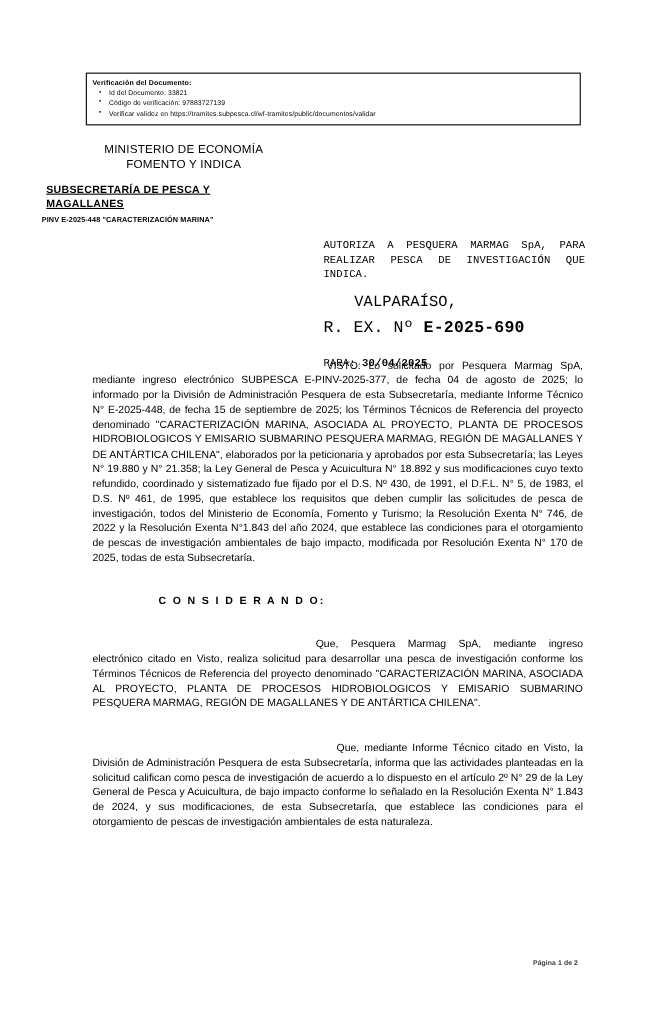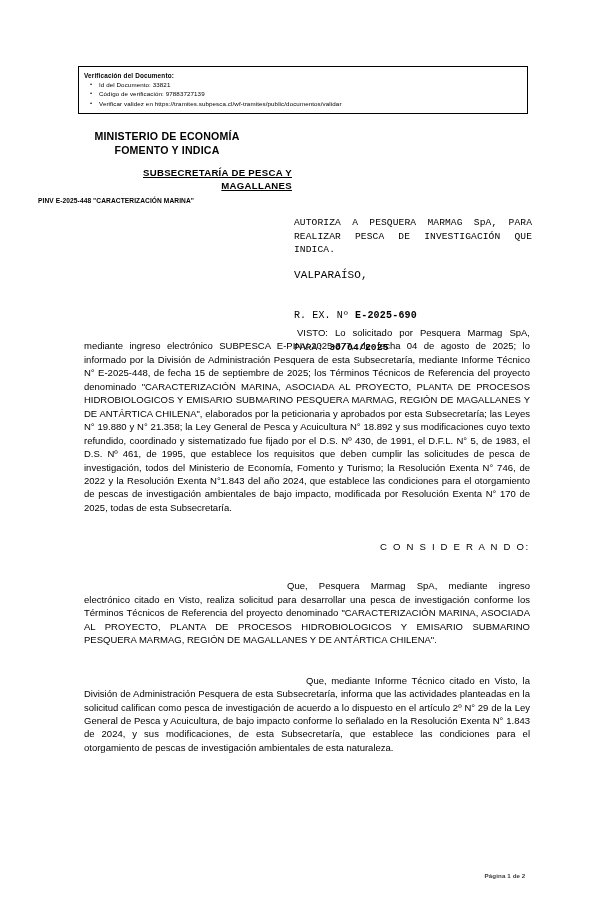--- a/index.html
+++ b/index.html
@@ -63,28 +63,27 @@
     left: 42px;
     top: 130px;
     width: 250px;
     text-align: center;
   }
   .ministry-line {
     font-size: 10.6px;
     line-height: 13.5px;
     letter-spacing: 0.2px;
     white-space: nowrap;
-    font-weight: bold;
   }
   .subsec {
     position: absolute;
     left: 42px;
     top: 166px;
     width: 250px;
-    text-align: right;
+    text-align: left;
     font-weight: bold;
     font-size: 9.6px;
     line-height: 13px;
     letter-spacing: 0.3px;
   }
   .subsec span {
     text-decoration: underline;
     display: inline-block;
   }
   .pinv {
@@ -106,29 +105,30 @@
     font-family: Liberation Mono, monospace;
   }
   .title-main {
     font-size: 9.6px;
     line-height: 13.6px;
     text-align: justify;
     text-align-last: left;
     letter-spacing: 0.1px;
   }
   .title-city {
-    font-size: 11px;
+    font-size: 14px;
     line-height: 13.6px;
     margin-top: 12px;
     letter-spacing: 0.1px;
+    margin-left: 28px;
   }
   .title-rex {
-    font-size: 10px;
-    line-height: 13.6px;
-    margin-top: 27px;
+    font-size: 15px;
+    line-height: 13.6px;
+    margin-top: 10px;
     letter-spacing: 0.1px;
   }
   .title-rex b, .title-fecha b {
     font-weight: bold;
     letter-spacing: 0.2px;
   }
   .title-fecha {
     font-size: 9.6px;
     line-height: 13.6px;
     margin-top: 18px;
@@ -161,23 +161,23 @@
     display: inline-block;
     width: 203px;
   }
   .indent-md {
     display: inline-block;
     width: 222px;
   }
   .gap-lg { height: 27px; }
 
   .considerando {
-    text-align: right;
-    font-size: 9.6px;
-    font-weight: normal;
+    text-align: left;
+    font-size: 9.6px;
+    font-weight: bold;
     letter-spacing: 1.7px;
     margin: 0;
     padding-left: 60px;
   }
 
   
   .footer {
     position: absolute;
     left: 455px;
     top: 872px;

